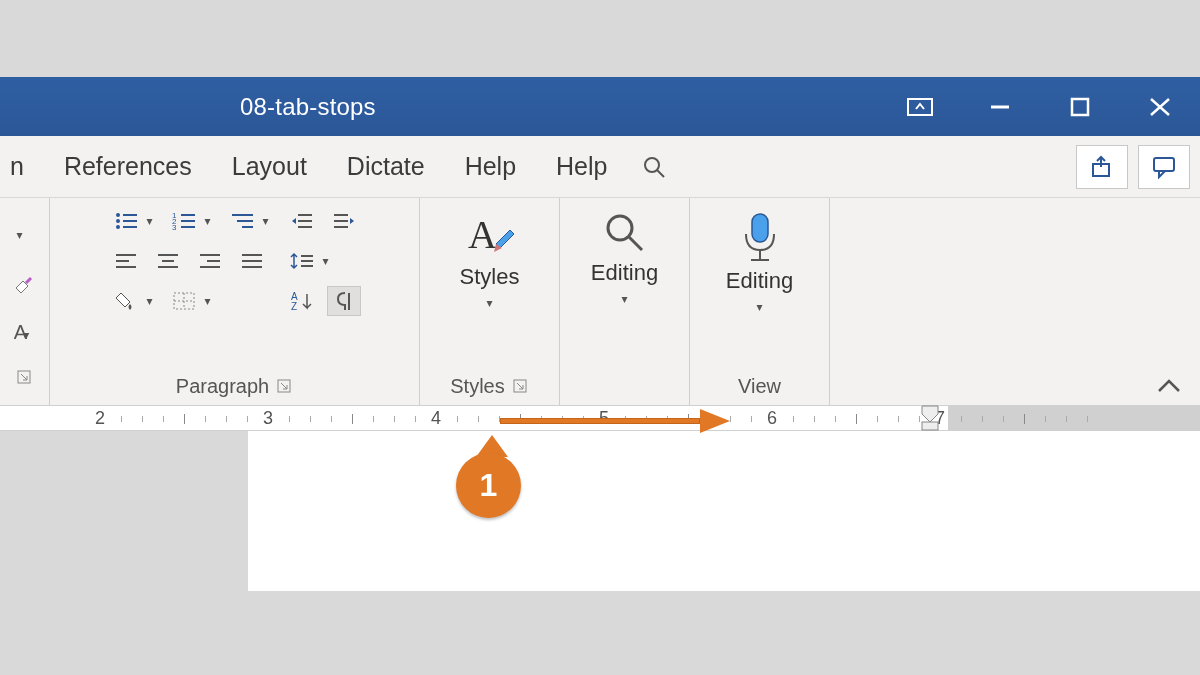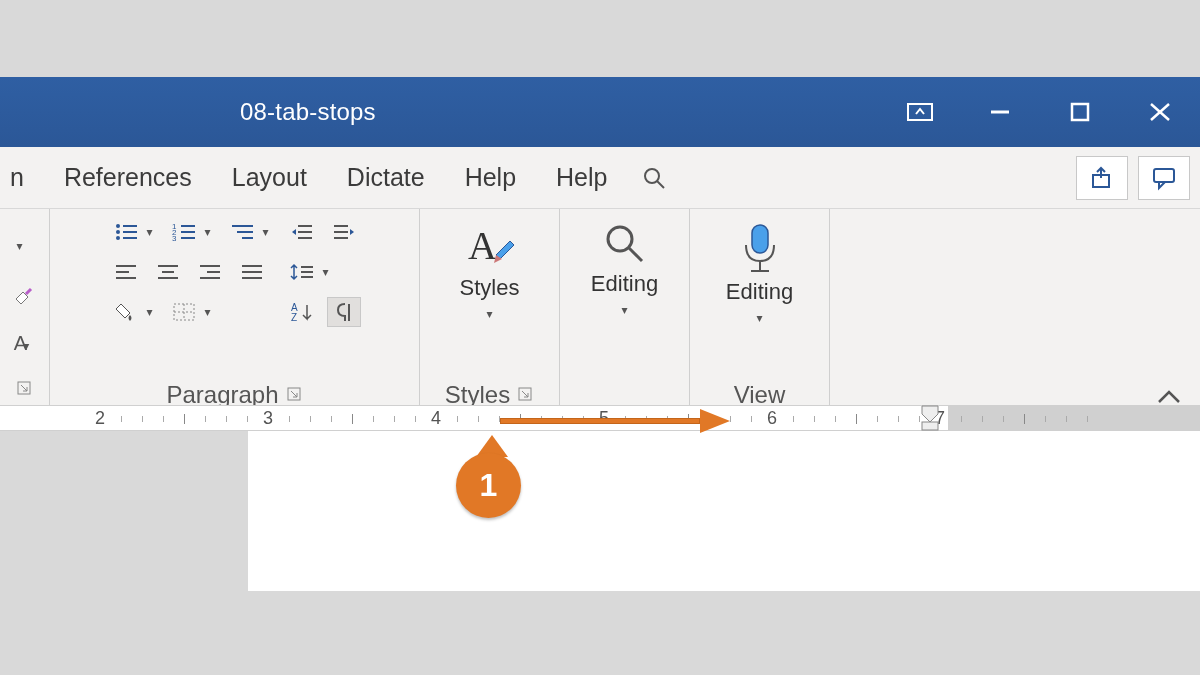--- a/index.html
+++ b/index.html
@@ -13,21 +13,21 @@
     position: relative;
   }
   .win {
     position: absolute;
     left: 0;
     top: 77px;
     width: 1200px;
     background: #fff;
   }
   .titlebar {
-    height: 70px;
+    height: 59px;
     background: #2b5797;
     background: linear-gradient(#2f5fa3,#2b5797);
     display: flex;
     align-items: center;
     color: #fff;
     text-align: right;
   }
   .titlebar .title {
     flex: 0 0 auto;
     margin-left: 240px;
@@ -90,21 +90,21 @@
   }
   .group {
     border-right: 1px solid #cfcfcf;
     padding: 8px 14px 6px 14px;
     display: flex;
     flex-direction: column;
     align-items: center;
     height: 100%;
   }
   .group-body { flex: 1; display: flex; align-items: flex-start; gap: 10px; }
-  .group-label { text-align: center; color: #555; font-size: 24px; padding: 4px 6px; align-self: stretch; display:flex; align-items:center; justify-content:center; gap:8px;}
+  .group-label { text-align: center; color: #555; font-size: 20px; padding: 4px 6px; align-self: stretch; display:flex; align-items:center; justify-content:center; gap:8px;}
   .stack { display:flex; flex-direction:column; gap:10px; align-items:flex-start; }
   .rowicons { display:flex; gap:8px; align-items:center; }
   .icnbtn {
     width: 34px; height: 30px;
     display:flex; align-items:center; justify-content:center;
     border:1px solid transparent;
   }
   .ddarrow { width:12px; font-size:12px; color:#555; margin-left:-4px; }
   .bigbtn {
     width: 110px;

